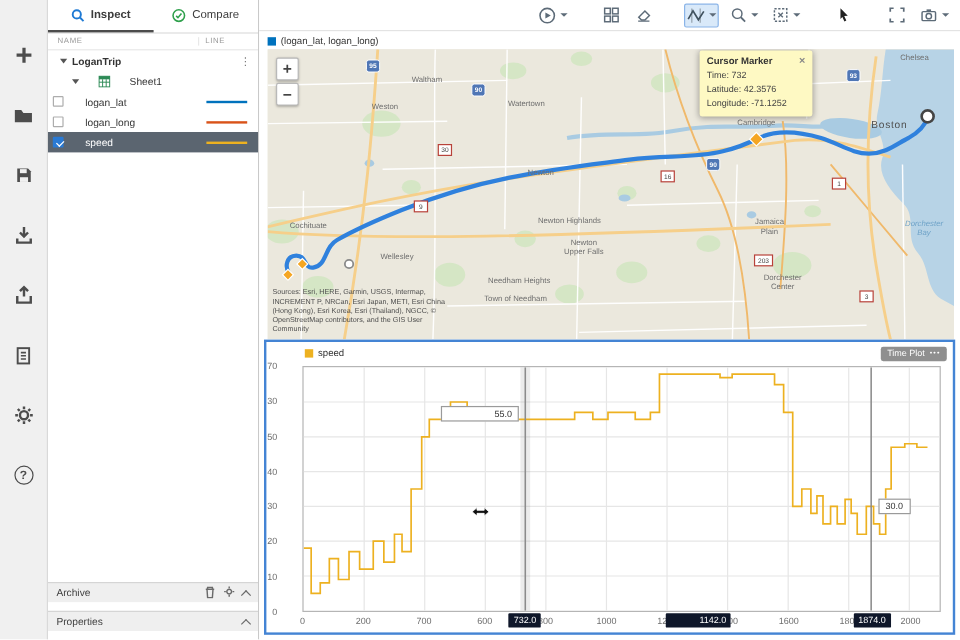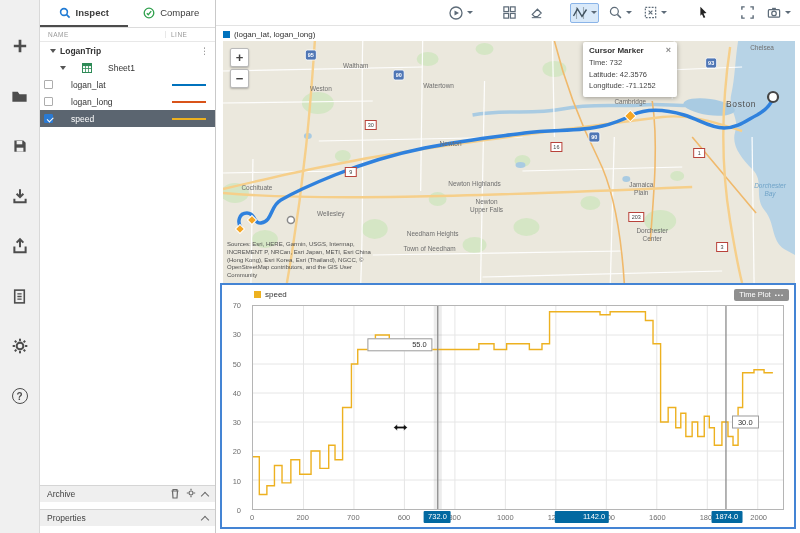--- a/index.html
+++ b/index.html
@@ -58,39 +58,39 @@
   .swatch { width:7px; height:7px; flex:0 0 auto; }
   .map-canvas { position:relative; height:242px; overflow:hidden; background:#ebe8dd; }
   .map-canvas > svg { position:absolute; inset:0; width:100%; height:100%; }
   .town { font-size:6.5px; fill:#6e6e6e; }
   .town.big { font-size:8.5px; fill:#4f4f4f; letter-spacing:.6px; }
   .waterlbl { font-size:6.5px; font-style:italic; fill:#6fa3c8; }
   .shield-i-t { font-size:5.5px; font-weight:bold; fill:#fff; }
   .shield-s-t { font-size:5.5px; fill:#444; }
   .zoombtns { position:absolute; left:7px; top:7px; display:flex; flex-direction:column; gap:2px; }
   .zbtn { width:19px; height:19px; background:#fff; border:1px solid #b9b9b9; border-radius:2px; box-shadow:0 1px 2px rgba(0,0,0,.25); font-size:13px; font-weight:bold; color:#444; display:flex; align-items:center; justify-content:center; cursor:pointer; }
-  .tooltip { position:absolute; left:360px; top:1px; width:94px; background:#ffffff; border-radius:2px; box-shadow:0 1px 5px rgba(0,0,0,.35); padding:4px 6px 5px; font-size:7.5px; color:#444; }
+  .tooltip { position:absolute; left:360px; top:1px; width:94px; background:#fef9c3; border-radius:2px; box-shadow:0 1px 5px rgba(0,0,0,.35); padding:4px 6px 5px; font-size:7.5px; color:#444; }
   .tt-head { display:flex; align-items:center; font-size:8px; font-weight:bold; color:#333; margin-bottom:2px; }
   .tt-close { margin-left:auto; color:#888; cursor:pointer; font-size:9px; line-height:1; }
   .tt-line { line-height:1.55; }
   .attrib { position:absolute; left:4px; bottom:3px; width:152px; font-size:6px; color:#4f4f4f; line-height:1.3; }
 
   
   .plot-panel { flex:1; margin:0 4px 4px 4px; border:2px solid #4484d4; background:#fff; display:flex; flex-direction:column; position:relative; min-height:0; }
   .plot-header { height:16px; display:flex; align-items:center; gap:4px; font-size:8px; color:#333; padding:2px 4px 0 32px; }
   .plot-type-badge { position:absolute; right:5px; top:4px; background:rgba(128,128,128,.88); color:#fff; font-size:7.5px; padding:1px 5px 2px; border-radius:2px; display:flex; align-items:center; gap:4px; z-index:5; cursor:pointer; }
   .plot-type-badge .dots { font-size:6px; letter-spacing:1px; }
   .plot-grid { flex:1; display:grid; grid-template-columns:30px 1fr 10px; grid-template-rows:1fr 16px; padding:4px 0 1px 0; min-height:0; }
   .ylabels { grid-column:1; grid-row:1; position:relative; font-size:7.5px; color:#6e6e6e; }
-  .ylabels span { position:absolute; right:11px; transform:translateY(-50%); }
+  .ylabels span { position:absolute; right:21px; transform:translateY(-50%); }
   .plot-box { grid-column:2; grid-row:1; position:relative; border:1px solid #b5b5b5; background:#fff; }
   .plot-box > svg { position:absolute; inset:0; width:100%; height:100%; }
   .xlabels { grid-column:2; grid-row:2; position:relative; font-size:7.5px; color:#6e6e6e; }
   .xlabels span.xtick { position:absolute; top:3px; transform:translateX(-50%); }
-  .badge { position:absolute; top:1px; transform:translateX(-50%); background:#0369a1; color:#fff; font-size:7.5px; padding:1px 4px 2px; border-radius:1px; z-index:3; white-space:nowrap; }
+  .badge { position:absolute; top:1px; transform:translateX(-50%); background:#0f172a; color:#fff; font-size:7.5px; padding:1px 4px 2px; border-radius:1px; z-index:3; white-space:nowrap; }
   .vallabel { position:absolute; background:#fff; border:1px solid #9a9a9a; font-size:7.5px; color:#333; padding:1px 5px; white-space:nowrap; z-index:4; }
   .vallabel.left { transform:translate(calc(-100% - 5px),-90%); }
   .vallabel.right { transform:translate(6px,-50%); }
   .resize-cur { position:absolute; left:26.5%; top:55%; z-index:5; }
 </style>
 </head>
 <body>
 
 <div class="app">
 

